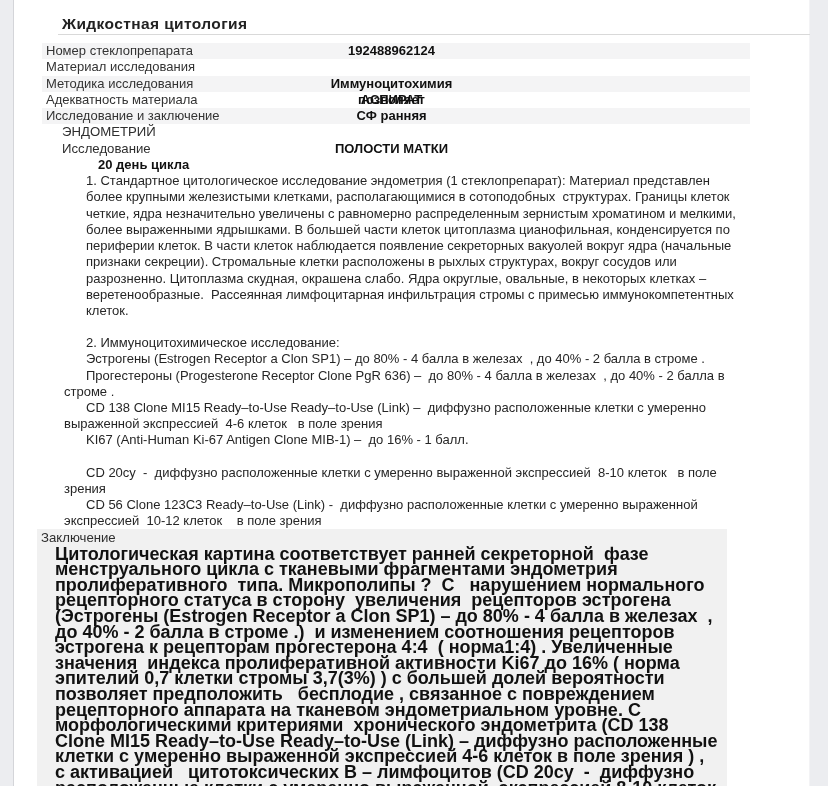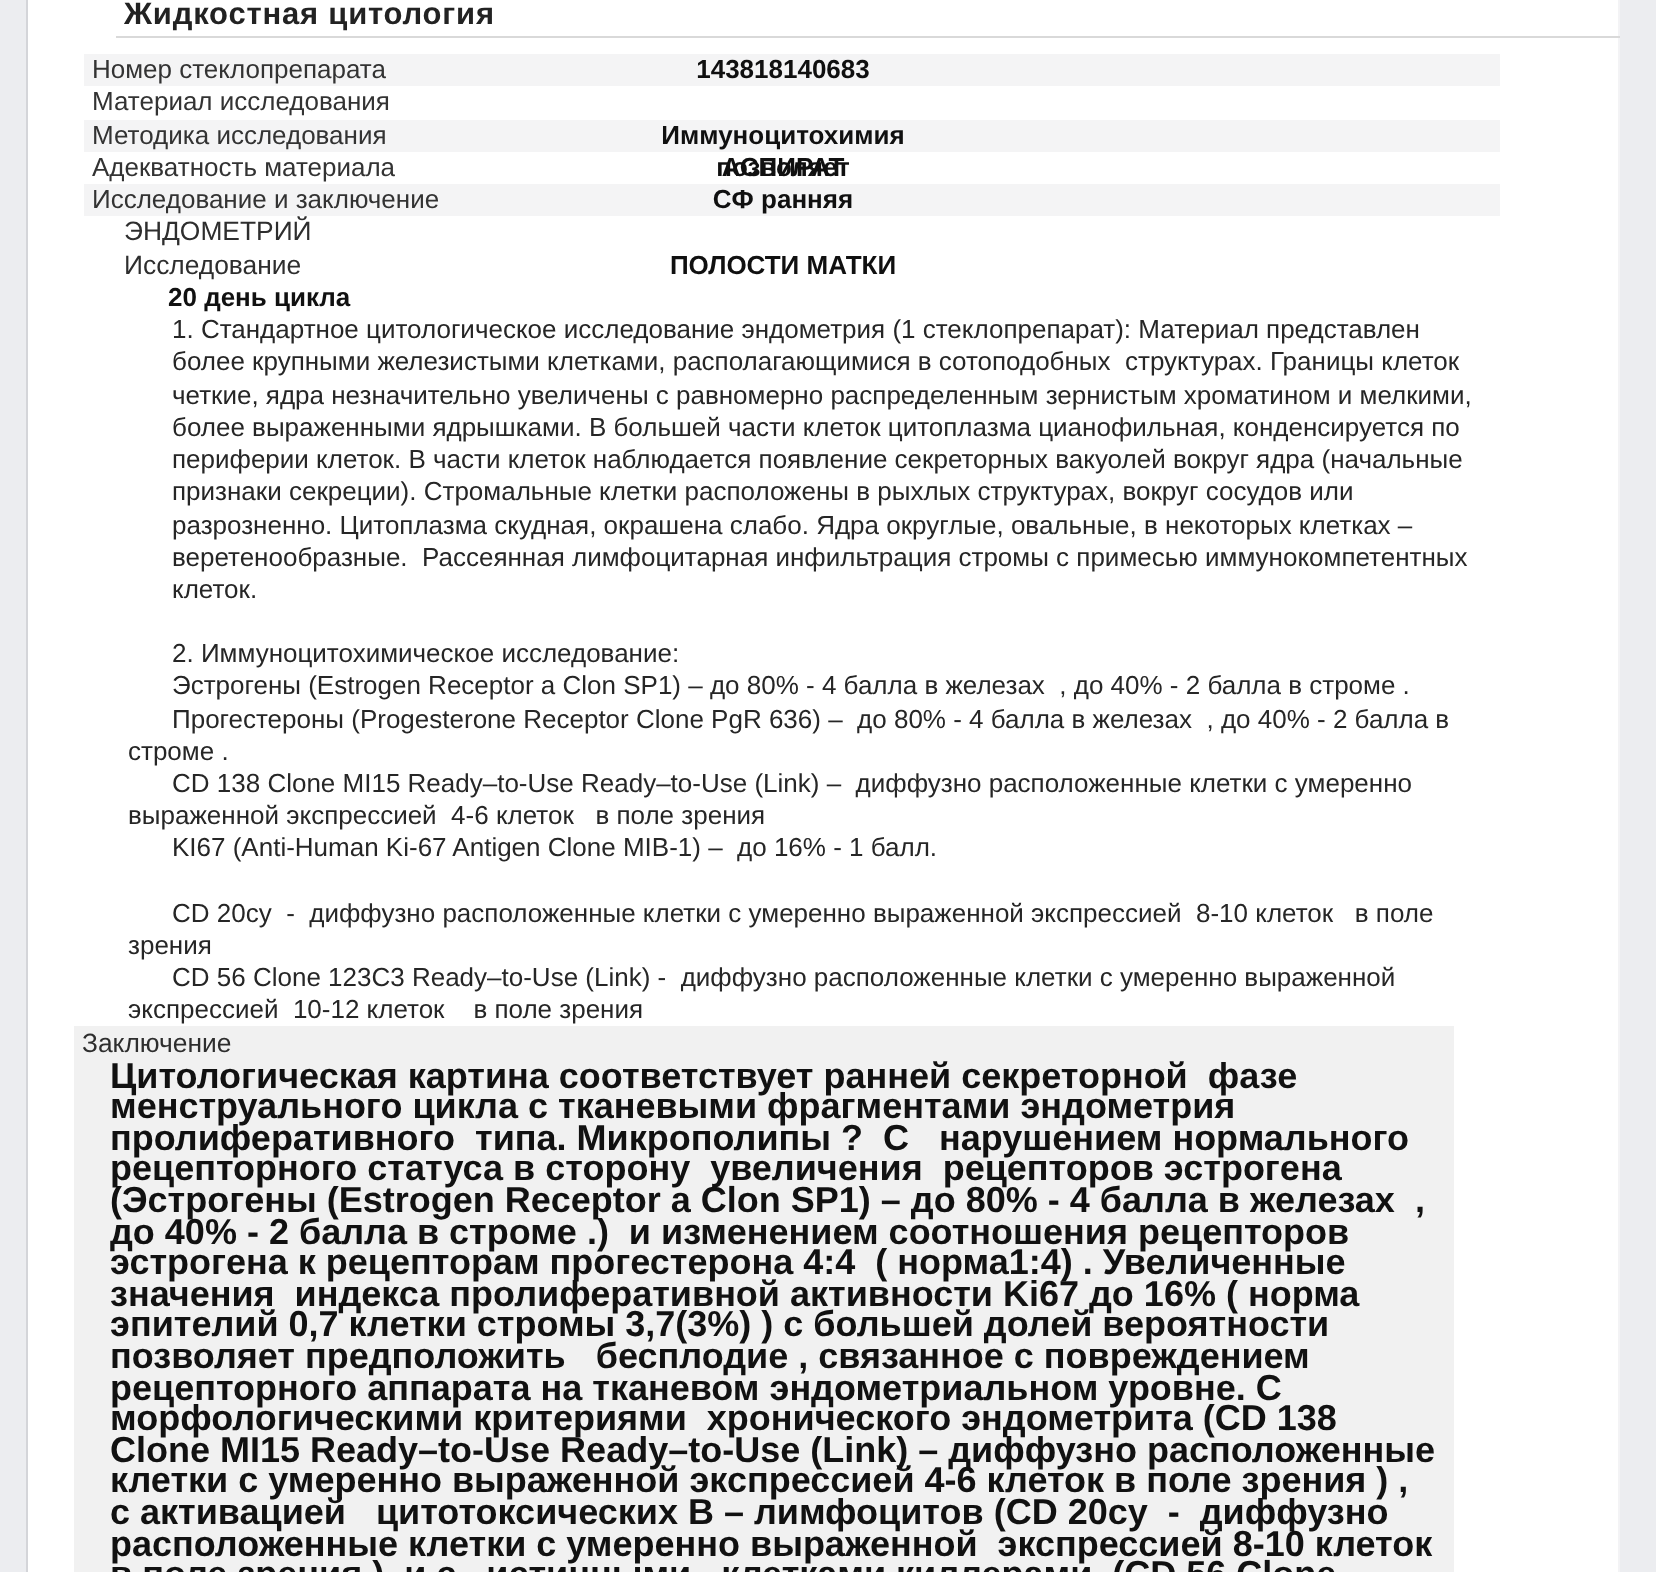--- a/index.html
+++ b/index.html
@@ -15,42 +15,42 @@
     position:absolute;left:0;top:0;width:13px;height:786px;
     background:#ecedf0;border-right:1px solid #d4d5d9;
   }
   .gutter-right{
     position:absolute;right:0;top:0;width:18px;height:786px;
     background:#ecedf0;border-left:1px solid #f3f3f5;
   }
   .content{position:absolute;left:0;top:0;width:810px;}
 
   .title{
-    margin:0 0 0 62px;padding-top:0;
+    margin:0 0 0 62px;padding-top:16px;
     font-size:15.5px;line-height:16px;font-weight:700;
     letter-spacing:.4px;color:#222;
     white-space:pre-wrap;
   }
   .rule{margin-left:58px;width:752px;height:0;border-bottom:1px solid #d9d9d9;margin-top:2px;}
 
   .info-table{margin-top:8px;}
   .info-row{position:relative;margin-left:42px;width:708px;min-height:16.3px;line-height:16.3px;font-size:13px;}
   .info-row.shaded{background:#f4f4f5;}
   .info-label{padding-left:4px;color:#333;white-space:pre-wrap;}
   .info-value{
     position:absolute;left:242px;top:0;width:215px;
     text-align:center;font-weight:700;color:#101010;white-space:pre-wrap;
   }
 
   .section-label{
     margin-left:62px;font-size:13.2px;line-height:16.3px;color:#2e2e2e;white-space:pre-wrap;
   }
 
   .body-block{margin-left:64px;width:684px;font-size:13px;line-height:16.2px;color:#262626;}
-  .cycle-day{margin-left:20px;font-weight:700;color:#111;white-space:pre-wrap;}
+  .cycle-day{margin-left:34px;font-weight:700;color:#111;white-space:pre-wrap;}
   .para{margin:0 0 0 22px;width:660px;white-space:pre-wrap;}
   .entry{text-indent:22px;white-space:pre-wrap;}
   .spacer{height:16px;}
 
   .conclusion-band{
     margin-left:37px;width:690px;background:#f1f1f1;
     padding:1px 0 7px 0;
   }
   .conclusion-band .section-label{margin-left:4px;}
   .conclusion-text{
@@ -67,21 +67,21 @@
   <div class="gutter-right"></div>
 
   <div class="content">
 
     <h1 class="title">Жидкостная цитология</h1>
     <div class="rule"></div>
 
     <div class="info-table">
       <div class="info-row shaded">
         <div class="info-label">Номер стеклопрепарата</div>
-        <div class="info-value">143818140683</div>
+        <div class="info-value">192488962124</div>
       </div>
       <div class="info-row">
         <div class="info-label">Материал исследования</div>
         <div class="info-value">
           <div>АСПИРАТ</div>
           <div>ПОЛОСТИ МАТКИ</div>
         </div>
       </div>
       <div class="info-row shaded">
         <div class="info-label">Методика исследования</div>

